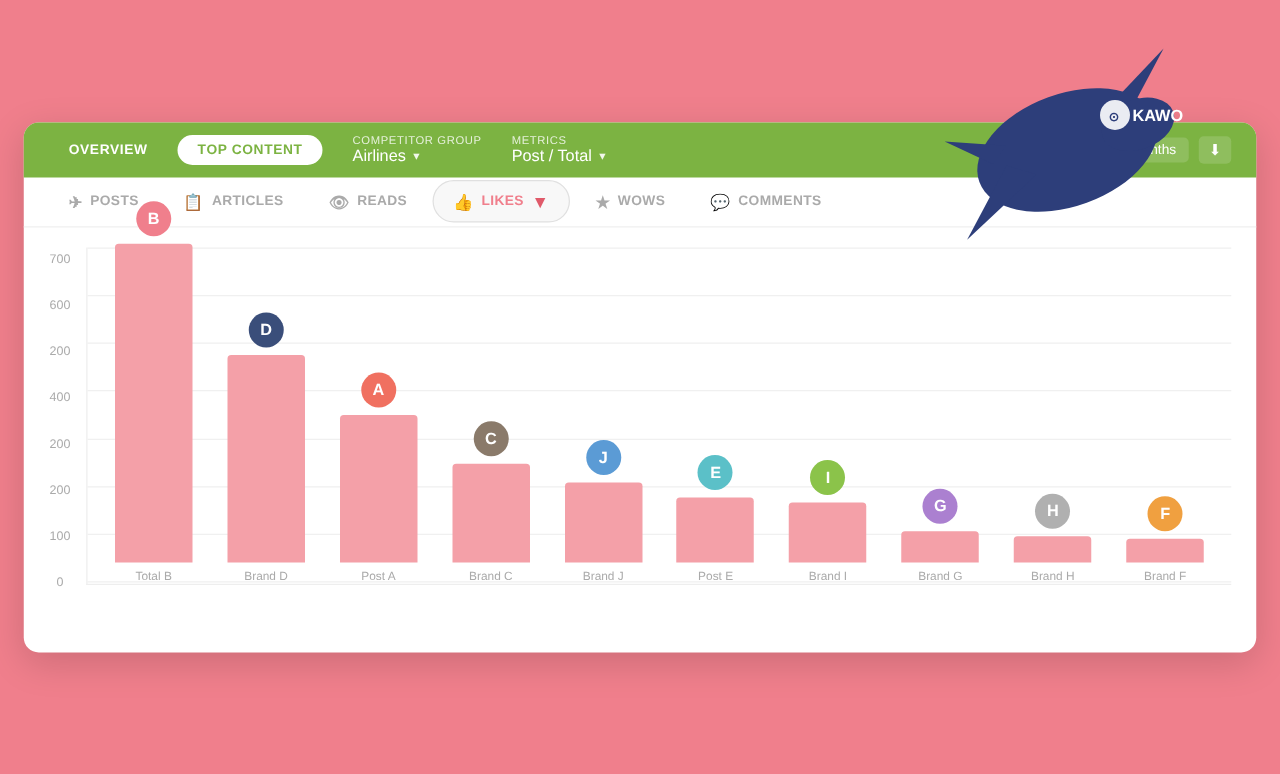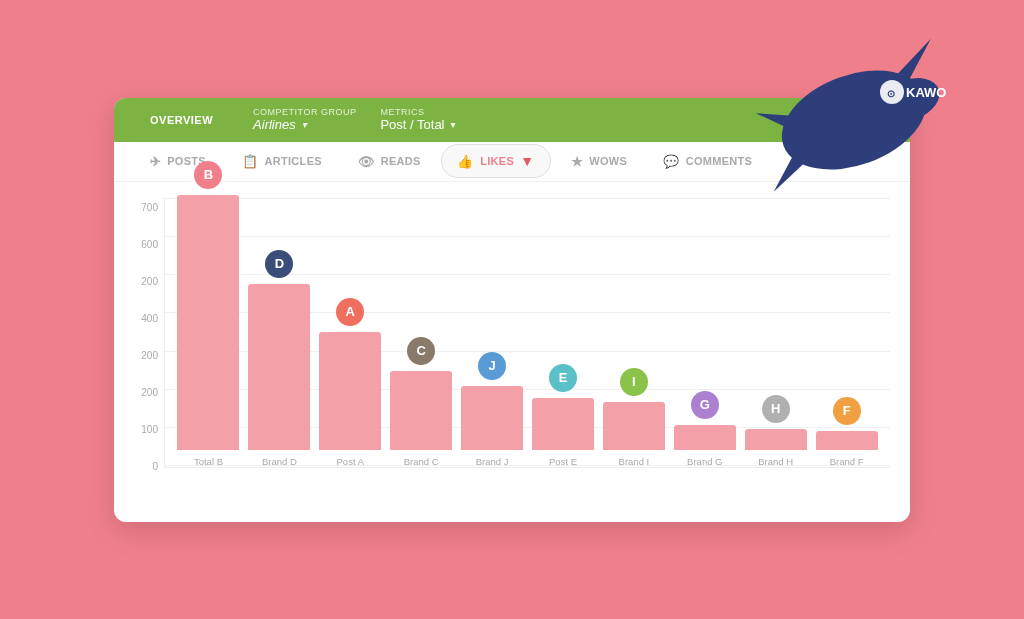--- a/index.html
+++ b/index.html
@@ -20,21 +20,21 @@
       position: absolute;
       top: 20px;
       right: 60px;
       width: 220px;
       height: 200px;
       z-index: 10;
     }
 
     
     .main-card {
-      width: 796px;
+      width: 986px;
       background: white;
       border-radius: 12px;
       box-shadow: 0 8px 30px rgba(0,0,0,0.15);
       overflow: visible;
       position: relative;
       z-index: 5;
     }
 
     
     .top-nav {
@@ -82,21 +82,20 @@
       letter-spacing: 0.5px;
     }
 
     .competitor-group .value {
       font-size: 13px;
       color: white;
       font-weight: 500;
       display: flex;
       align-items: center;
       gap: 6px;
-      font-style: italic;
     }
 
     .chevron-down {
       font-size: 10px;
       color: rgba(255,255,255,0.9);
     }
 
     .metrics-group {
       display: flex;
       flex-direction: column;
@@ -199,21 +198,21 @@
       top: 20px;
       bottom: 50px;
       display: flex;
       flex-direction: column-reverse;
       justify-content: space-between;
     }
 
     .y-label {
       font-size: 10px;
       color: #aaa;
-      text-align: right;
+      text-align: center;
       width: 30px;
     }
 
     .chart-inner {
       display: flex;
       align-items: flex-end;
       height: 270px;
       gap: 4px;
       border-left: 1px solid #eee;
       border-bottom: 1px solid #eee;
@@ -313,20 +312,21 @@
     <circle cx="148" cy="72" r="12" fill="white" opacity="0.9"></circle>
     <text x="143" y="77" fill="#2d3e7a" font-size="10" font-weight="bold">⊙</text>
     <text x="162" y="77" fill="white" font-size="13" font-weight="bold">KAWO</text>
   </svg>
 </div>
 
 <div class="main-card">
 
   <div class="top-nav">
     <button class="nav-btn inactive">OVERVIEW</button>
+    <button class="nav-btn active">TOP CONTENT</button>
 
     <div class="competitor-group">
       <label>COMPETITOR GROUP</label>
       <span class="value">
         <span>Airlines</span>
         <span class="chevron-down">▾</span>
       </span>
     </div>
 
     <div class="metrics-group">

